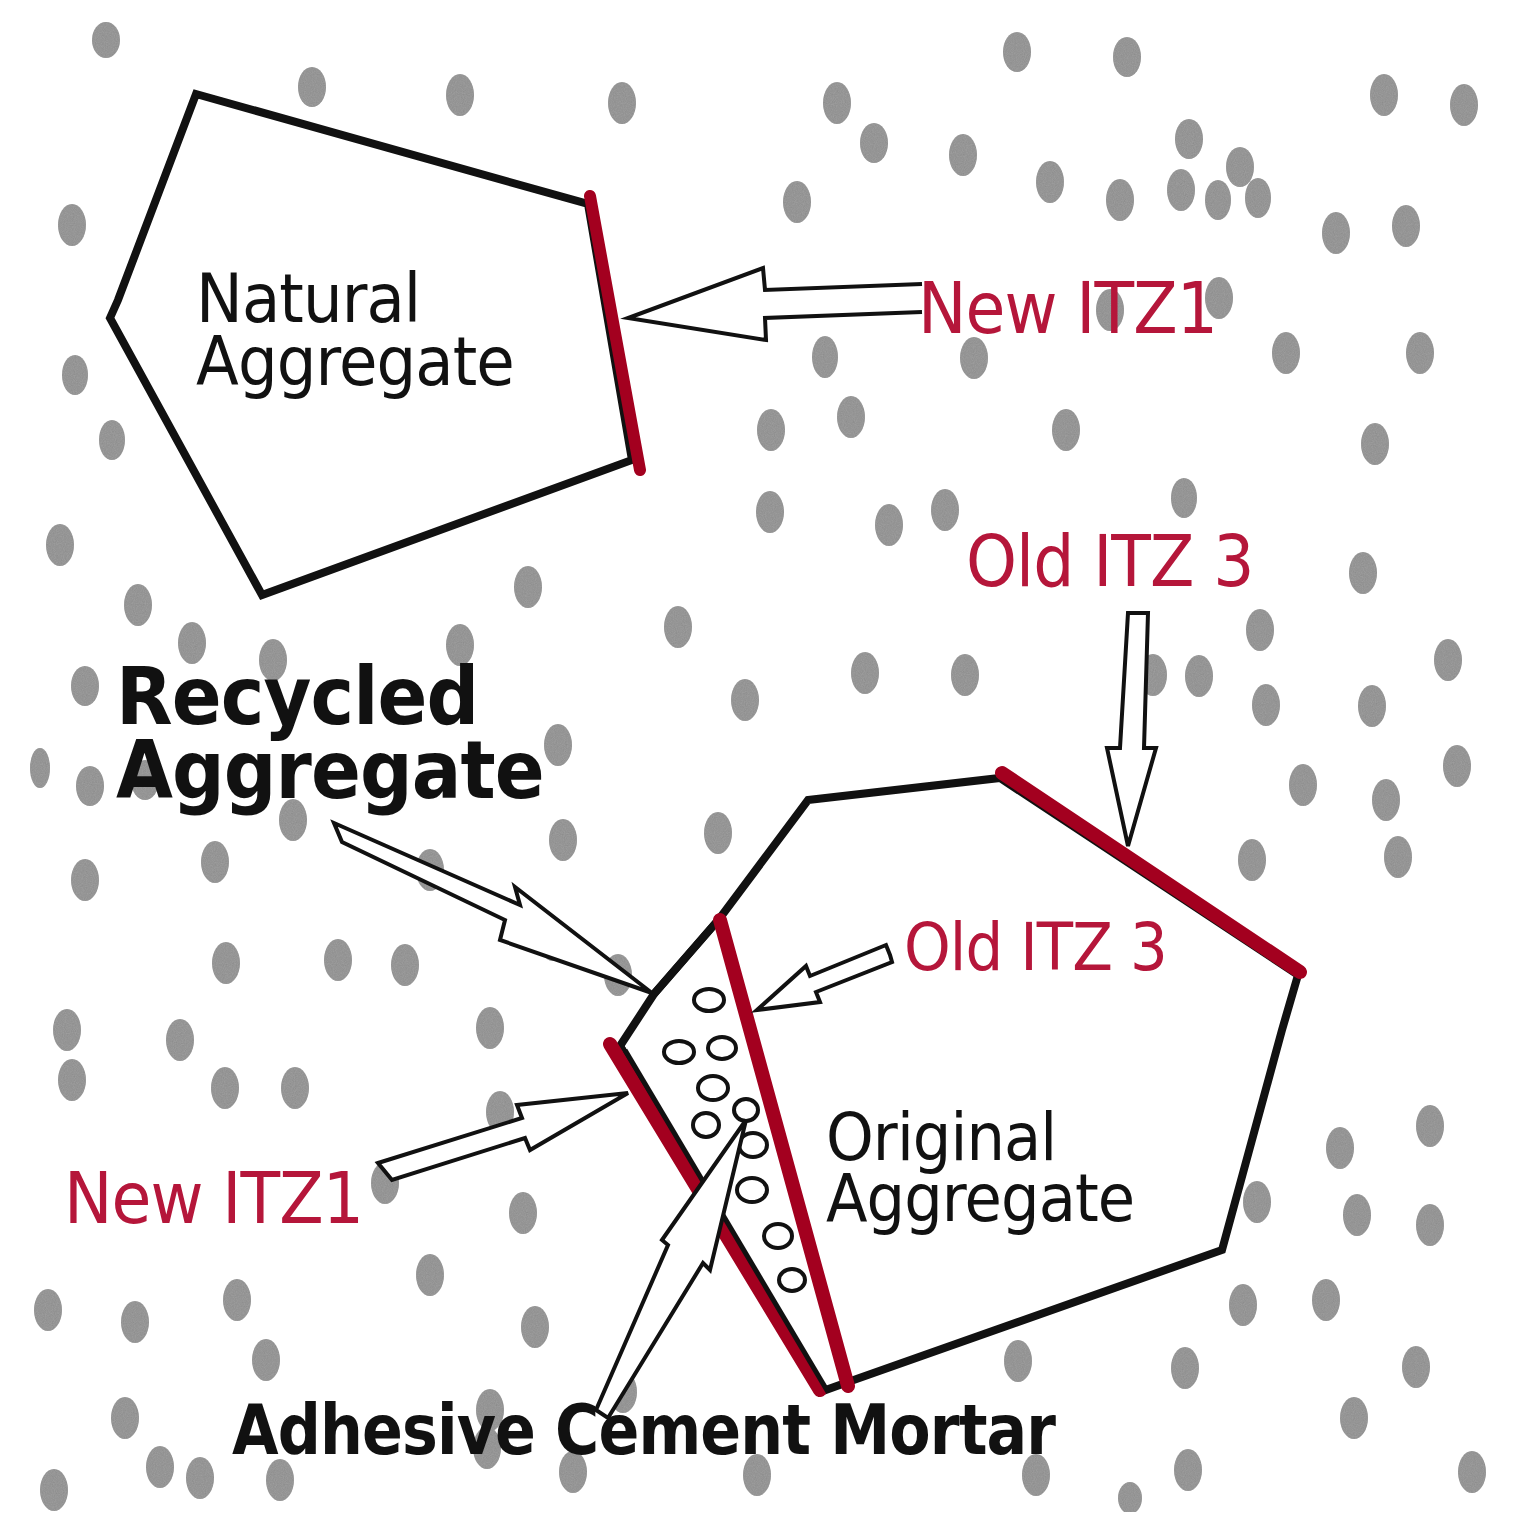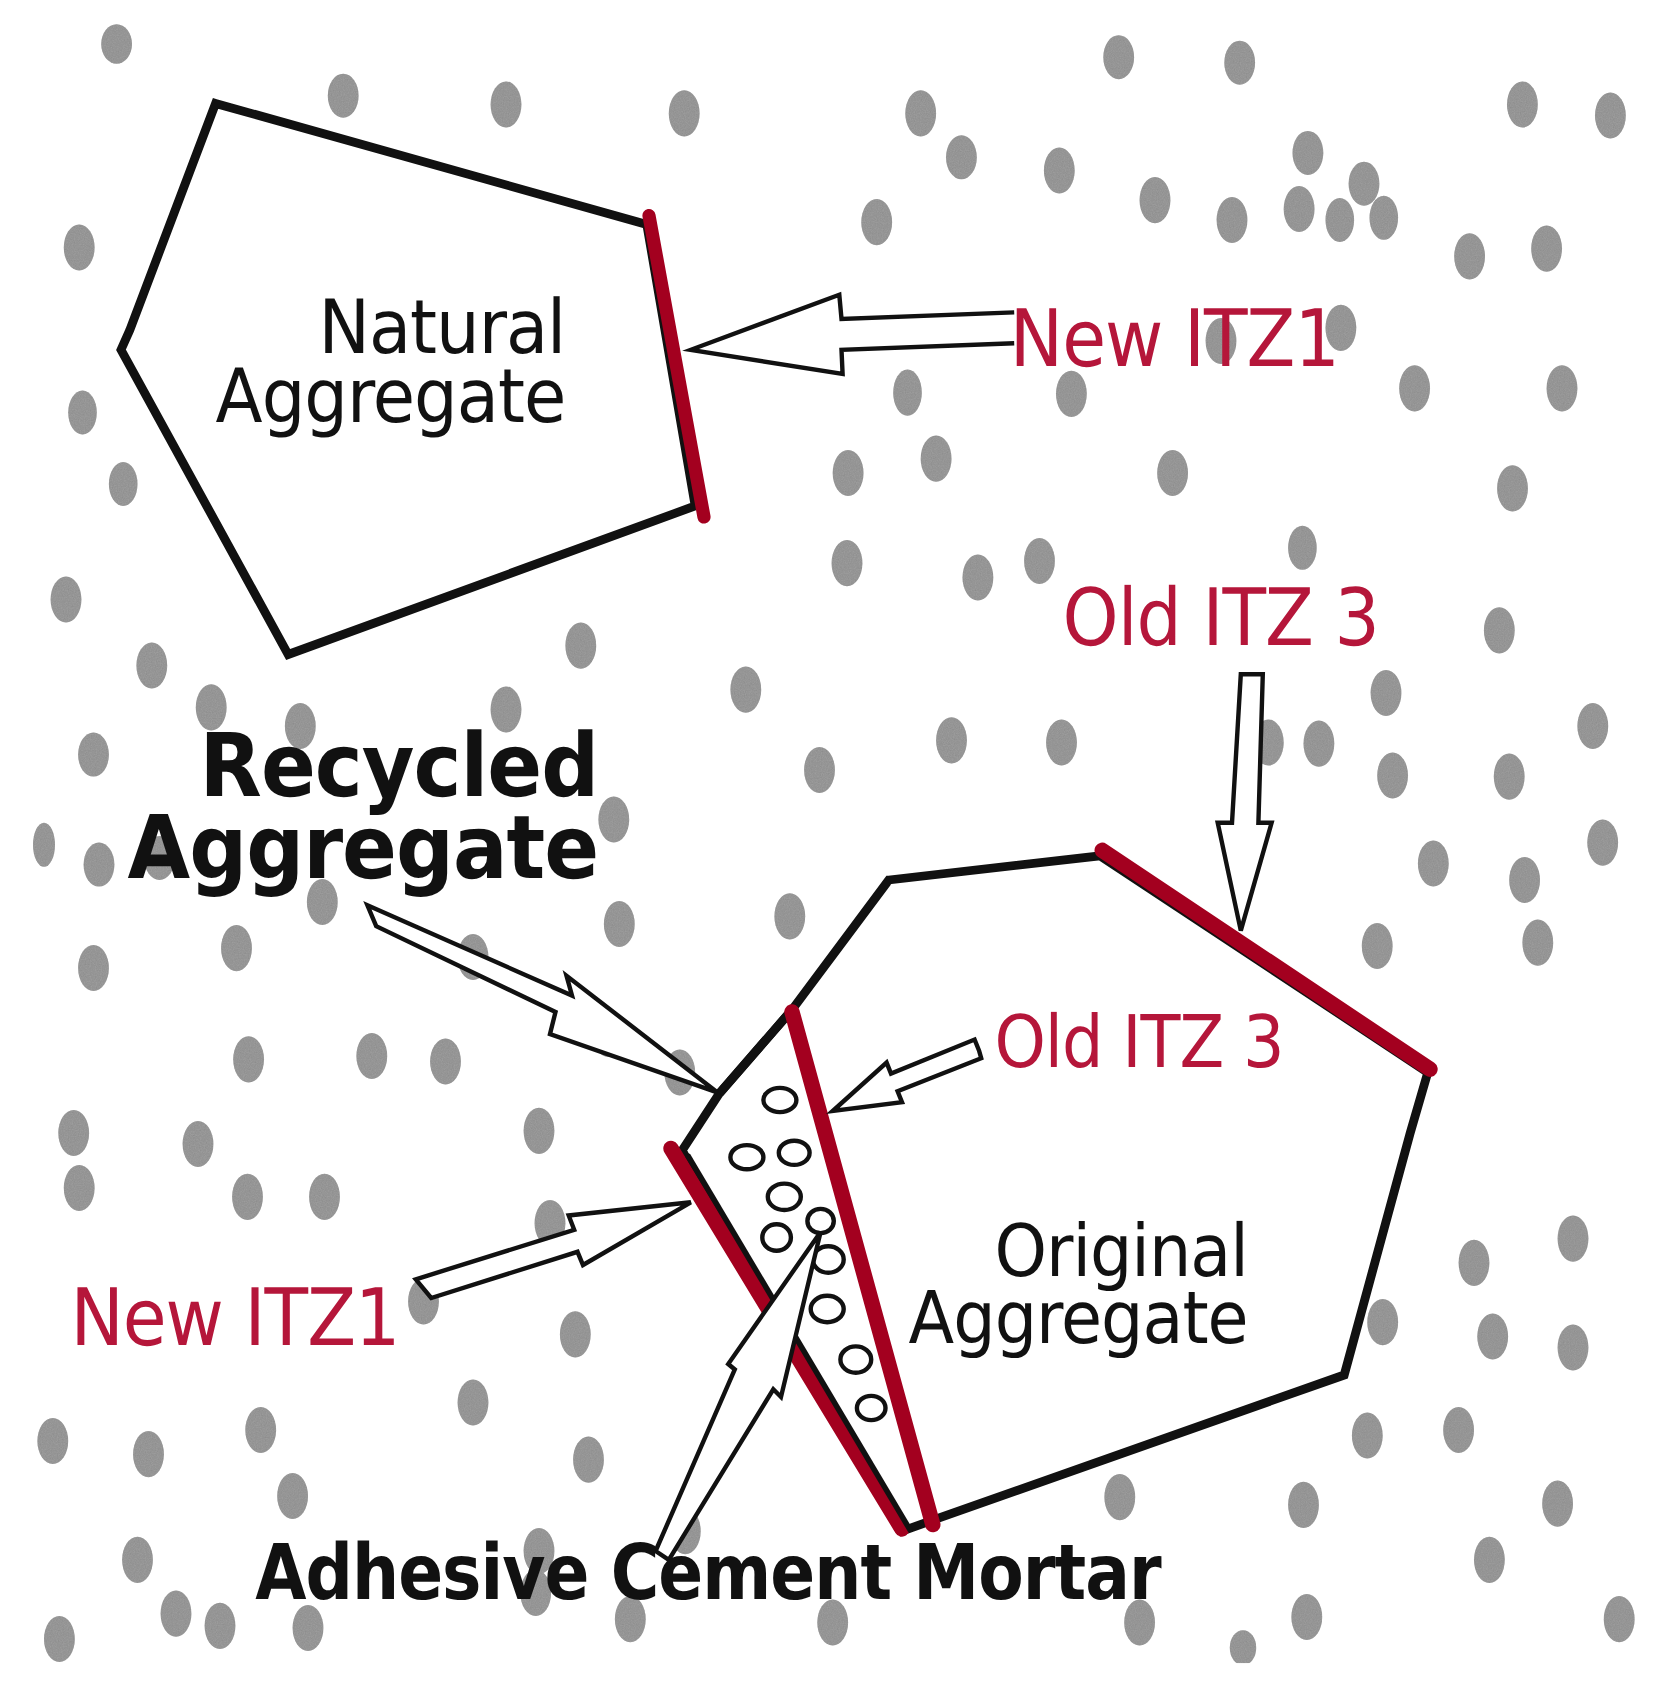--- a/index.html
+++ b/index.html
@@ -2,21 +2,20 @@
 <html><head>
 <meta charset="utf-8">
 <style>
   html, body { margin: 0; padding: 0; background: #ffffff; }
   .canvas {
     position: relative;
     width: 1516px;
     height: 1512px;
     overflow: hidden;
     background: #ffffff;
-    text-align: right;
   }
   svg.diagram { position: absolute; left: 0; top: 0; }
   .label {
     position: absolute;
     font-family: "DejaVu Sans", sans-serif;
     line-height: 0.92;
     white-space: pre;
     letter-spacing: -1px;
   }
   .black { color: #111111; }

